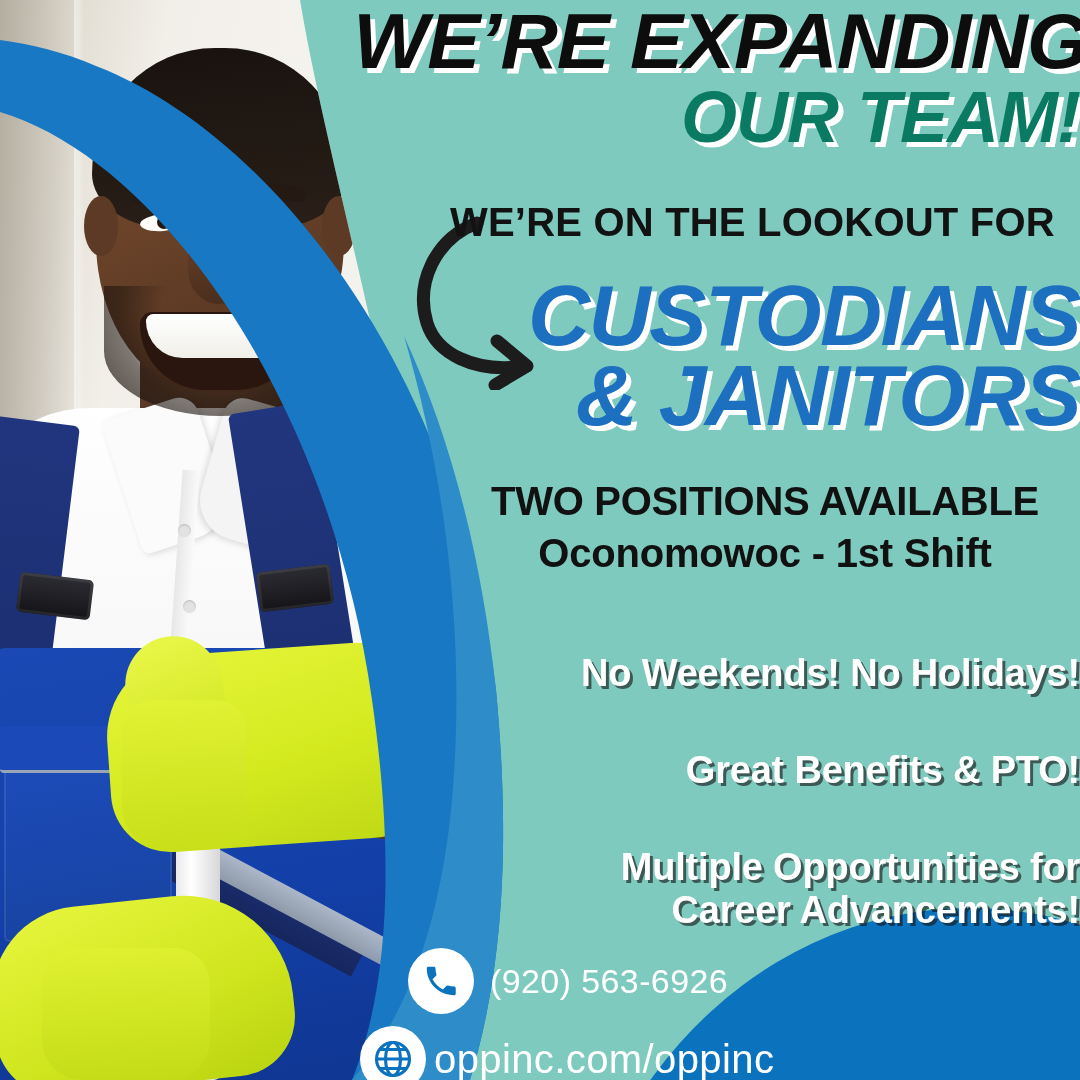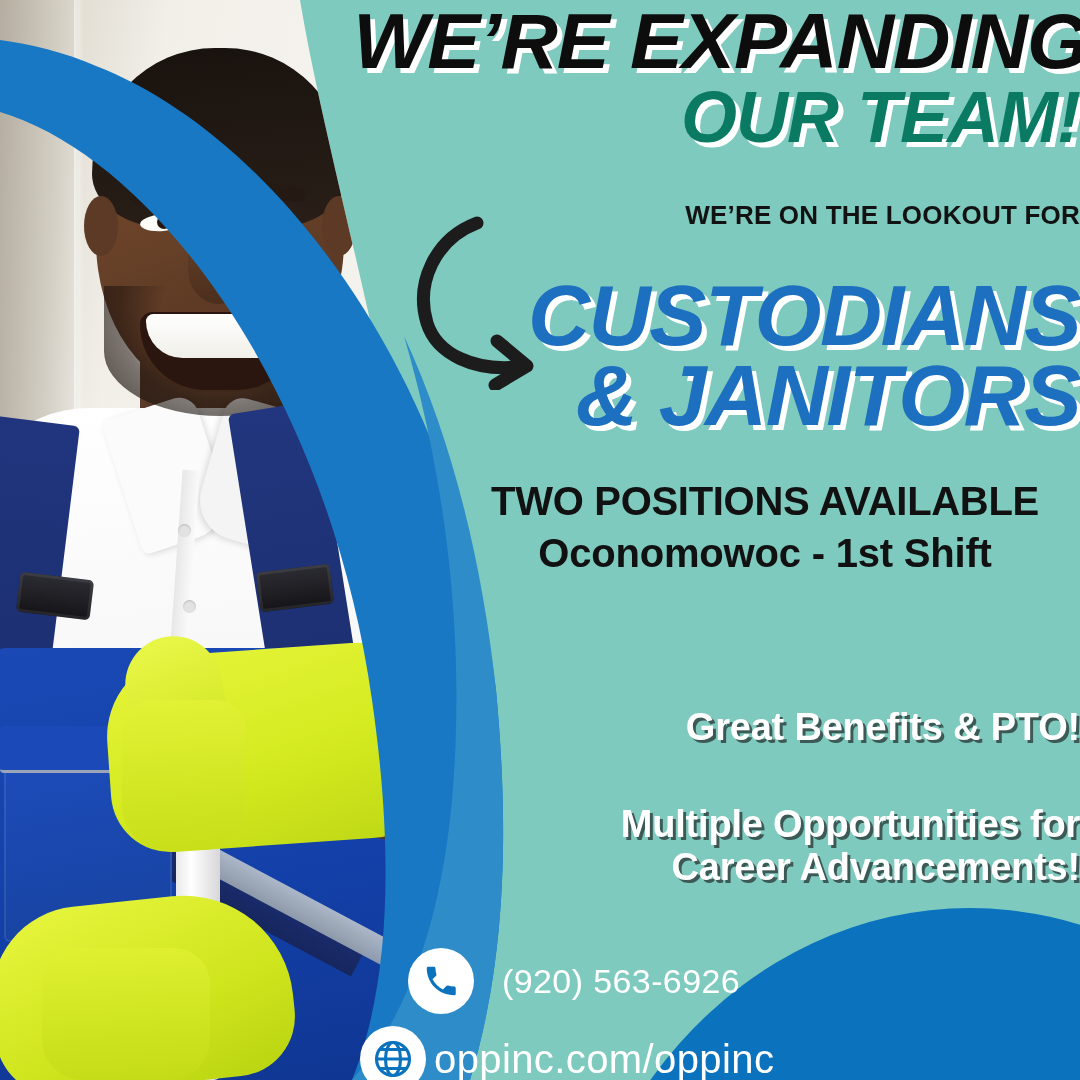--- a/index.html
+++ b/index.html
@@ -233,22 +233,21 @@
     letter-spacing:-1px;
     line-height:.92;
     text-shadow:5px 5px 0 #ffffff;
     white-space:nowrap;
   }
   .hl-1{font-size:78px;color:#0d0d0d;transform:scaleX(1.02);}
   .hl-2{font-size:72px;color:#0B7A62;margin-top:6px;}
 
   .lookout{
     position:absolute;left:20px;top:200px;width:630px;
-    text-align:right;
-    font-size:26px;font-weight:700;color:#121212;
+    font-size:40px;font-weight:700;color:#121212;
     letter-spacing:.2px;white-space:nowrap;
   }
 
   .jobtitle{
     position:absolute;left:-60px;top:276px;width:710px;
     text-align:right;
   }
   .jt-line{
     display:block;
     font-weight:700;font-style:italic;
@@ -282,21 +281,21 @@
     letter-spacing:-.2px;white-space:nowrap;
   }
   .ben.gap{margin-top:54px;}
   .ben.sub{}
 
   
   .contact{
     position:absolute;left:360px;top:948px;width:700px;
   }
   .crow{display:flex;align-items:center;}
-  .crow.phone{margin-left:48px;gap:12px;}
+  .crow.phone{margin-left:48px;}
   .crow.web{margin-top:12px;}
   .cicon{
     width:66px;height:66px;border-radius:50%;
     background:#ffffff;flex:0 0 auto;
     display:flex;align-items:center;justify-content:center;
   }
   .ctext{
     color:#ffffff;font-size:34px;font-weight:400;
     margin-left:16px;letter-spacing:.4px;white-space:nowrap;
   }
@@ -388,20 +387,21 @@
       <span class="jt-line">CUSTODIANS</span>
       <span class="jt-line">&amp; JANITORS</span>
     </div>
 
     <div class="positions">
       <span class="pos-head">TWO POSITIONS AVAILABLE</span>
       <span class="pos-line">Oconomowoc - 1st Shift</span>
     </div>
 
     <div class="benefits">
+      <span class="ben">No Weekends! No Holidays!</span>
       <span class="ben gap">Great Benefits &amp; PTO!</span>
       <span class="ben gap">Multiple Opportunities for</span>
       <span class="ben sub">Career Advancements!</span>
     </div>
   </div>
 
   <div class="contact">
 
     <div class="crow phone">
       <span class="cicon">

